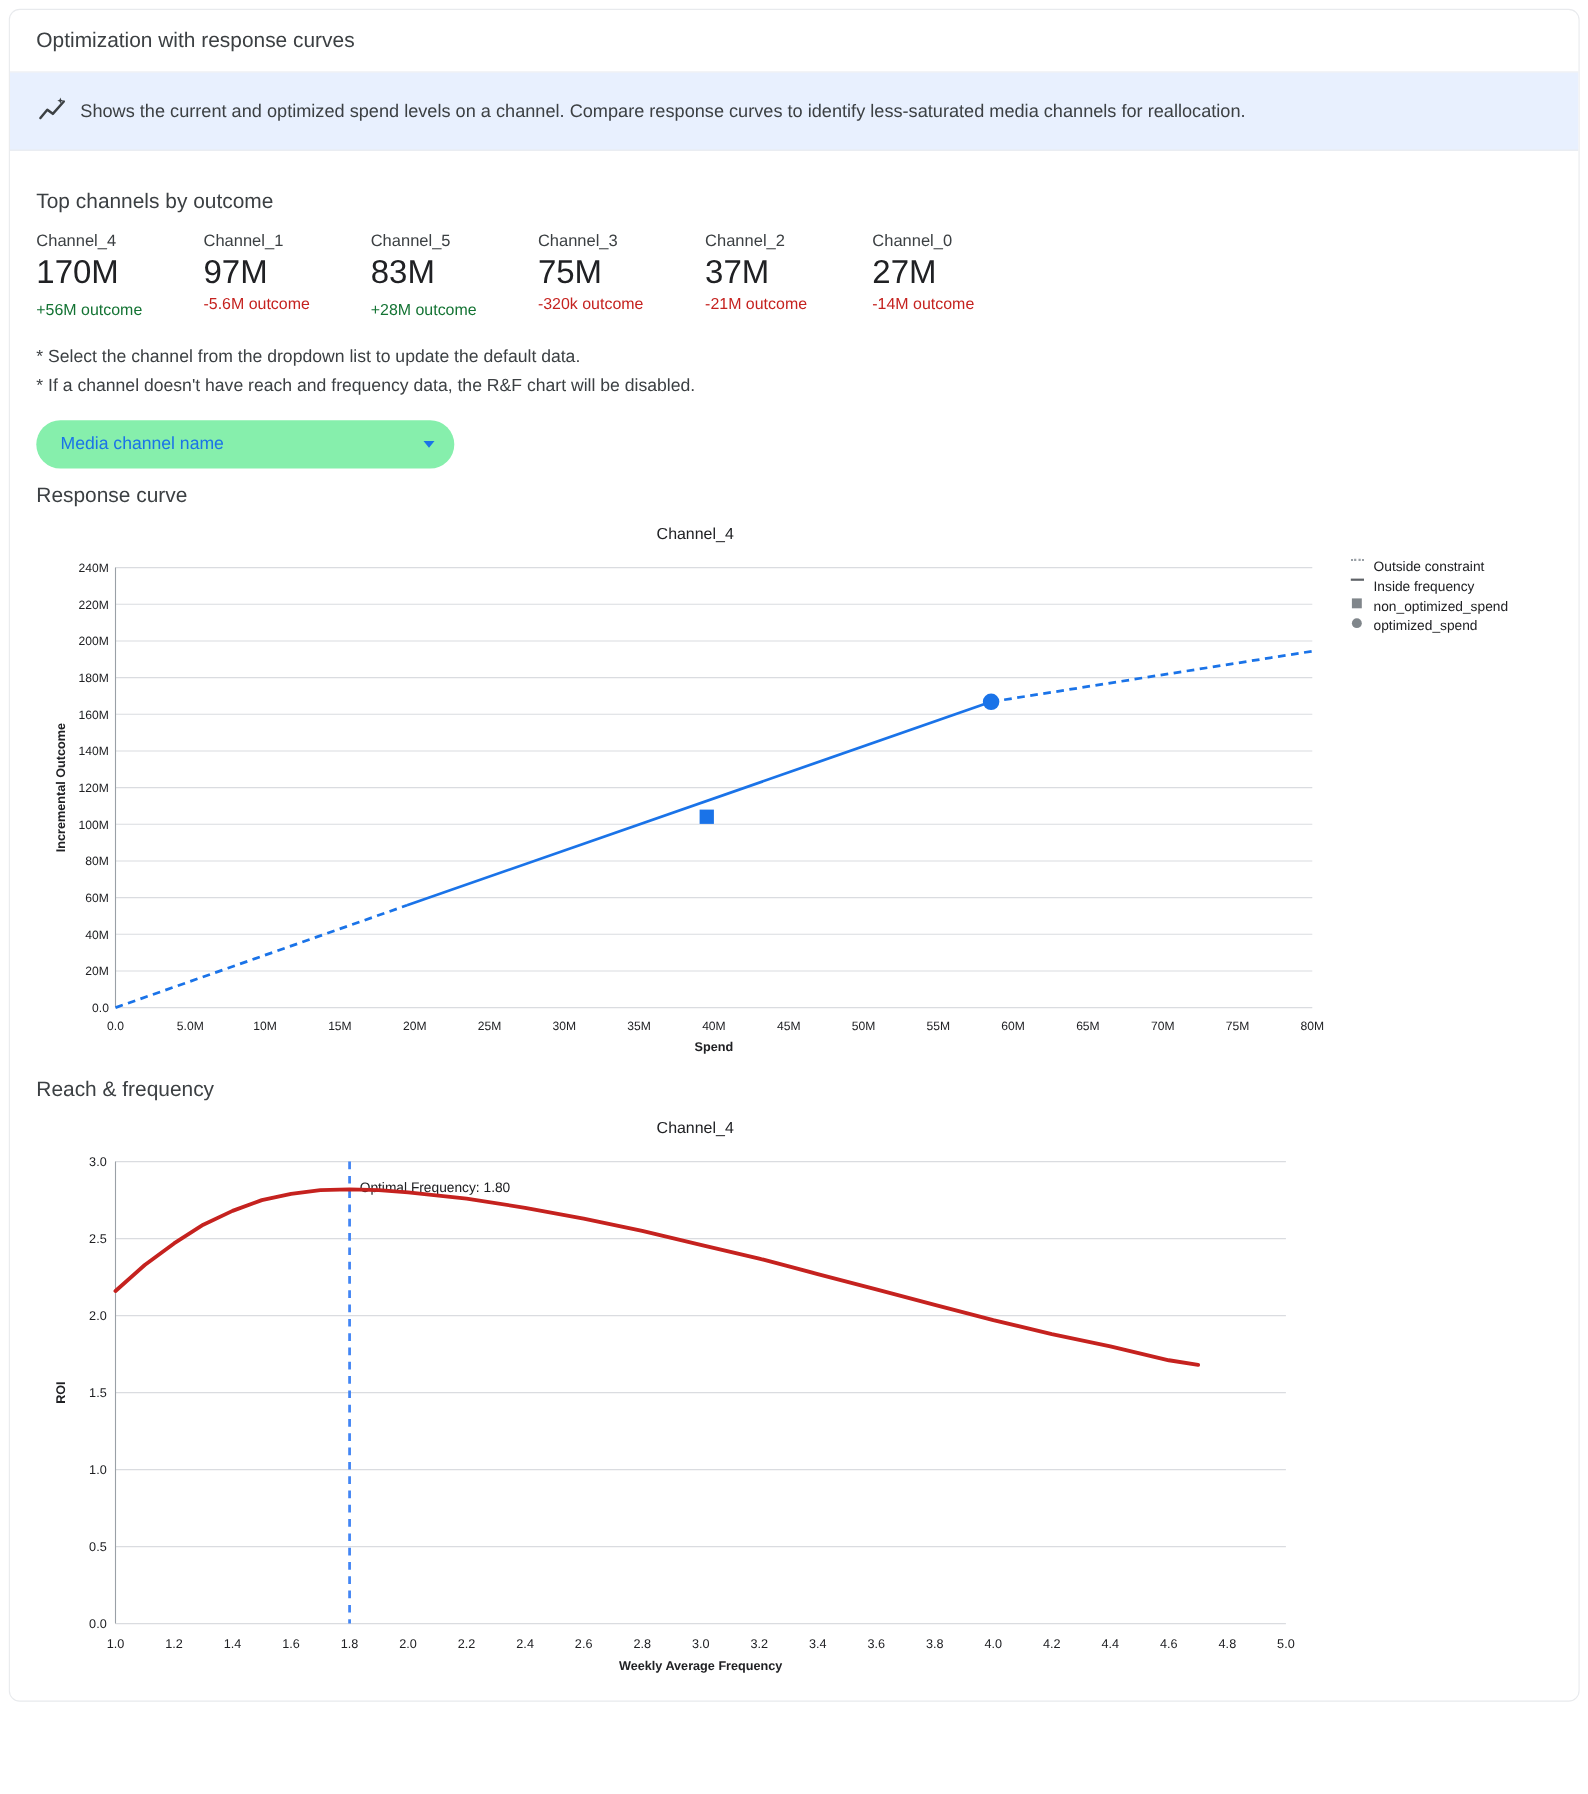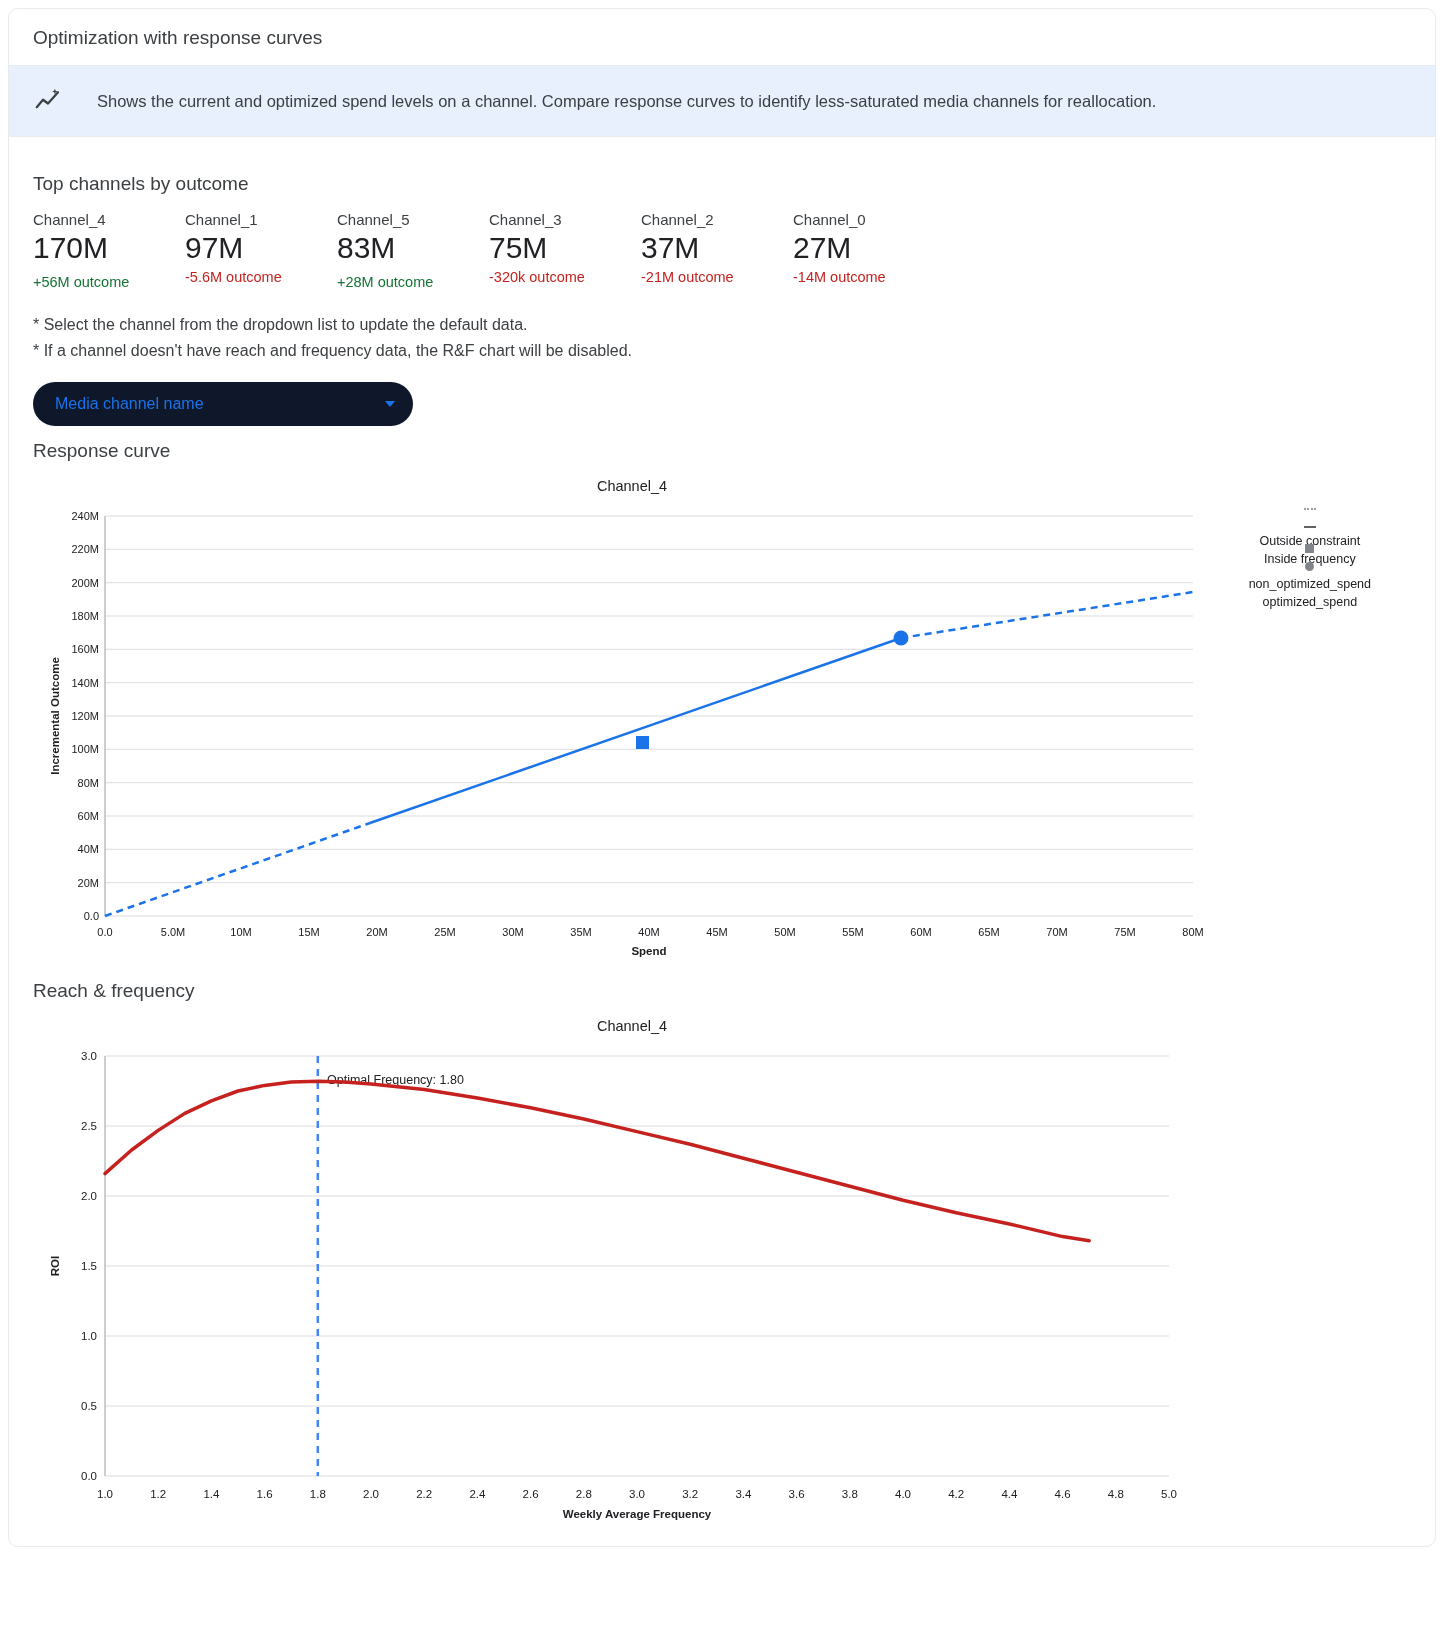--- a/index.html
+++ b/index.html
@@ -25,21 +25,21 @@
   .card-title {
     font-size: 19px;
     color: #3c4043;
     padding: 18px 24px 16px 24px;
     border-bottom: 1px solid #e8eaed;
   }
   .insight-bar {
     background: #e8f0fe;
     display: flex;
     align-items: center;
-    gap: 34px;
+    gap: 10px;
     padding: 20px 24px;
     border-bottom: 1px solid #e8eaed;
   }
   .insight-icon { flex: 0 0 auto; width: 30px; height: 30px; color:#3c4043; }
   .insight-text { font-size: 16.5px; color: #3c4043; }
 
   .body { padding: 22px 24px 10px 24px; }
   .section-title {
     font-size: 19px;
     color: #3c4043;
@@ -52,21 +52,21 @@
   .kpi-delta { font-size: 14.5px; }
   .pos { color: #137333; margin-top: 10px; }
   .neg { color: #c5221f; }
 
   .notes { margin: 1px 0 18px 0; }
   .note { font-size: 16px; color: #3c4043; line-height: 1.6; }
 
   .dropdown {
     width: 380px;
     height: 44px;
-    background: #0f172a;
+    background: #86efac;
     border-radius: 22px;
     display: flex;
     align-items: center;
     justify-content: space-between;
     padding: 0 18px 0 22px;
     margin: 6px 0 14px 0;
     cursor: pointer;
   }
   .dropdown-label { color: #1a73e8; font-size: 16px; }
   .caret {
@@ -85,21 +85,21 @@
     padding-right: 180px;
   }
   svg { display: block; }
   .legend {
     position: absolute;
     right: 40px;
     top: 30px;
     font-size: 12.5px;
     color: #202124;
   }
-  .legend-row { display: flex; align-items: center; gap: 24px; height: 16px; margin-bottom: 2px; flex-direction: column; }
+  .legend-row { display: flex; align-items: flex-start; gap: 8px; height: 16px; margin-bottom: 2px; }
   .legend-key { width: 14px; display: flex; justify-content: center; align-items: center; }
   .dash-out { width: 12px; height: 0; border-top: 2px dotted #9aa0a6; }
   .dash-in { width: 12px; height: 0; border-top: 2px solid #5f6368; }
   .sq { width: 9px; height: 9px; background: #80868b; }
   .ci { width: 9px; height: 9px; border-radius: 50%; background: #80868b; }
 </style>
 </head>
 <body>
 
 <div class="page">

